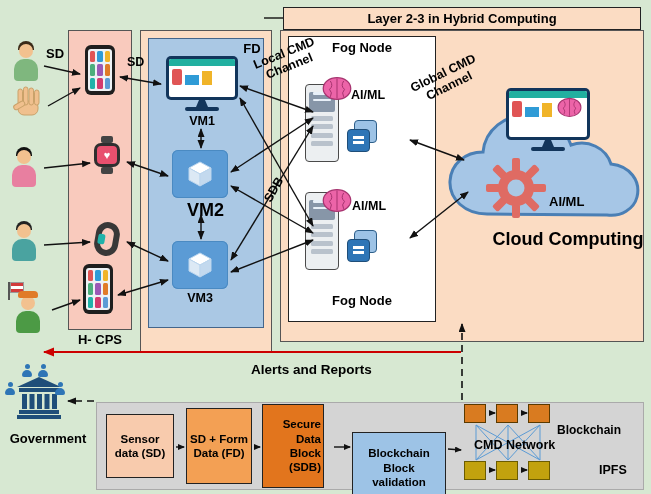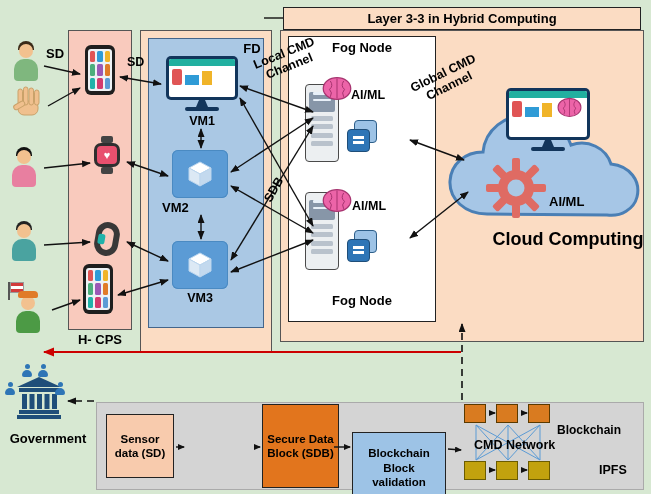--- a/index.html
+++ b/index.html
@@ -20,21 +20,21 @@
   #fogbox{left:288px;top:36px;width:148px;height:286px;background:#fff;border:1.5px solid #222;z-index:2;}
   #graybox{left:96px;top:402px;width:548px;height:88px;background:var(--gray-panel);border:1px solid #aaa;z-index:1;}
 
   
   .lab{position:absolute;font-weight:bold;font-size:13px;z-index:3;white-space:nowrap;}
   #sd-left{left:46px;top:46px;}
   #sd-arrow{left:127px;top:55px;font-size:12.5px;z-index:5;}
   #hcps{left:62px;top:332px;width:76px;text-align:center;}
   #fdlab{left:150px;top:41px;width:108px;text-align:center;margin-left:48px;}
   #vm1l{left:166px;top:114px;width:72px;text-align:center;font-size:12.5px;}
-  #vm2l{left:162px;top:200px;width:56px;text-align:left;font-size:13px;}
+  #vm2l{left:168px;top:200px;width:56px;text-align:right;font-size:18px;}
   #vm3l{left:172px;top:291px;width:56px;text-align:center;font-size:12.5px;}
   #gatewaysl{left:148px;top:333px;width:116px;text-align:center;}
   #fogtopl{left:288px;top:40px;width:148px;text-align:center;}
   #fogbotl{left:288px;top:293px;width:148px;text-align:center;}
   #aiml1{left:351px;top:88px;font-size:12.5px;z-index:5;}
   #aiml2{left:352px;top:199px;font-size:12.5px;z-index:5;}
   #aimlc{left:549px;top:194px;z-index:5;}
   #cloudl{left:492px;top:229px;width:152px;text-align:center;font-size:18px;z-index:5;}
   #alertsl{left:251px;top:362px;font-size:13.5px;}
   #govl{left:0px;top:431px;width:96px;text-align:center;}
@@ -45,21 +45,21 @@
   .rot{position:absolute;font-weight:bold;font-size:12.5px;text-align:center;line-height:1.1;z-index:5;transform-origin:left top;white-space:normal;}
   #localrot{left:241px;top:64px;width:88px;transform:rotate(-22deg);}
   #globalrot{left:399px;top:88px;width:92px;transform:rotate(-26deg);}
   #sdbrot{left:262px;top:198px;transform:rotate(-60deg);}
 
   
   .pbox{position:absolute;border:1px solid #222;display:flex;align-items:center;justify-content:center;
         text-align:center;font-weight:bold;font-size:11.5px;line-height:1.25;z-index:2;padding:2px;box-sizing:border-box;}
   #pb0{left:106px;top:414px;width:68px;height:64px;background:var(--box-sensor);}
   #pb1{left:186px;top:408px;width:66px;height:76px;background:var(--box-fd);}
-  #pb2{left:262px;top:404px;width:77px;height:84px;background:var(--box-sdb);}
+  #pb2{left:262px;top:404px;width:62px;height:84px;background:var(--box-sdb);text-align:right;}
   #pb3{left:352px;top:432px;width:94px;height:72px;background:var(--box-validation);}
 
   .sq{position:absolute;width:22px;height:19px;box-sizing:border-box;border:1.5px solid #5a3a00;z-index:3;}
   .sqo{background:var(--square-orange);}
   .sqy{background:var(--square-yellow);border-color:#6b5c00;}
 
   
   .phone{position:absolute;width:30px;height:50px;background:#1e1e1e;border-radius:6px;padding:4px 3px;z-index:2;box-sizing:border-box;}
   .pscr{width:100%;height:100%;background:#eef2f5;border-radius:3px;display:grid;grid-template-columns:repeat(3,1fr);grid-auto-rows:1fr;gap:2px;padding:2px;box-sizing:border-box;}
   .pscr i{border-radius:1.5px;}
@@ -143,21 +143,21 @@
 
 <div class="stage">
 
   <div class="panel" id="devcol"></div>
   <div class="panel" id="gwpanel"></div>
   <div class="panel" id="l23panel"></div>
   <div class="panel" id="gwblue"></div>
   <div class="panel" id="fogbox"></div>
   <div class="panel" id="graybox"></div>
 
-  <div id="hdr2">Layer 3-3 in Hybrid Computing</div>
+  <div id="hdr2">Layer 2-3 in Hybrid Computing</div>
 
   <div class="char" id="char1">
     <div class="hair"></div>
       <div class="head"></div>
       <div class="torso" style="background:#7fb77e"></div>
   </div>
   <svg id="hand" viewBox="0 0 34 34">
     <g fill="#f0c08e" stroke="#caa26a" stroke-width="1">
       <rect x="6" y="14" width="20" height="14" rx="6"></rect>
       <rect x="6" y="2" width="4.5" height="16" rx="2.2"></rect>
@@ -335,20 +335,21 @@
     </g>
     <circle cx="30" cy="30" r="8.5" fill="#aac8e4"></circle>
   </svg>
   <div class="lab" id="aimlc">AI/ML</div>
   <div class="lab" id="cloudl">Cloud Computing</div>
 
   <div class="rot" id="localrot">Local CMD Channel</div>
   <div class="rot" id="globalrot">Global CMD Channel</div>
   <div class="rot" id="sdbrot">SDB</div>
 
+  <div class="lab" id="alertsl">Alerts and Reports</div>
 
   <svg id="govbld" viewBox="0 0 46 44">
     <g fill="#1f4e79">
       <polygon points="23,1 45,11 1,11"></polygon>
       <rect x="3" y="12" width="40" height="4"></rect>
       <rect x="6" y="18" width="5" height="15"></rect>
       <rect x="13.5" y="18" width="5" height="15"></rect>
       <rect x="21" y="18" width="5" height="15"></rect>
       <rect x="28.5" y="18" width="5" height="15"></rect>
       <rect x="36" y="18" width="5" height="15"></rect>
@@ -356,20 +357,21 @@
       <rect x="1" y="39" width="44" height="4"></rect>
     </g>
   </svg>
   <div class="tp" id="tp1"></div>
   <div class="tp" id="tp2"></div>
   <div class="tp" id="tp3"></div>
   <div class="tp" id="tp4"></div>
   <div class="lab" id="govl">Government</div>
 
   <div class="pbox" id="pb0">Sensor data (SD)</div>
+  <div class="pbox" id="pb1">SD + Form Data (FD)</div>
   <div class="pbox" id="pb2">Secure Data Block (SDB)</div>
   <div class="pbox" id="pb3">Blockchain Block validation</div>
 
   <div class="sq sqo" style="left:464px;top:404px;"></div>
   <div class="sq sqo" style="left:496px;top:404px;"></div>
   <div class="sq sqo" style="left:528px;top:404px;"></div>
   <div class="lab" id="blockchainl">Blockchain</div>
   <div class="lab" id="cmdl">CMD Network</div>
   <div class="sq sqy" style="left:464px;top:461px;"></div>
   <div class="sq sqy" style="left:496px;top:461px;"></div>

